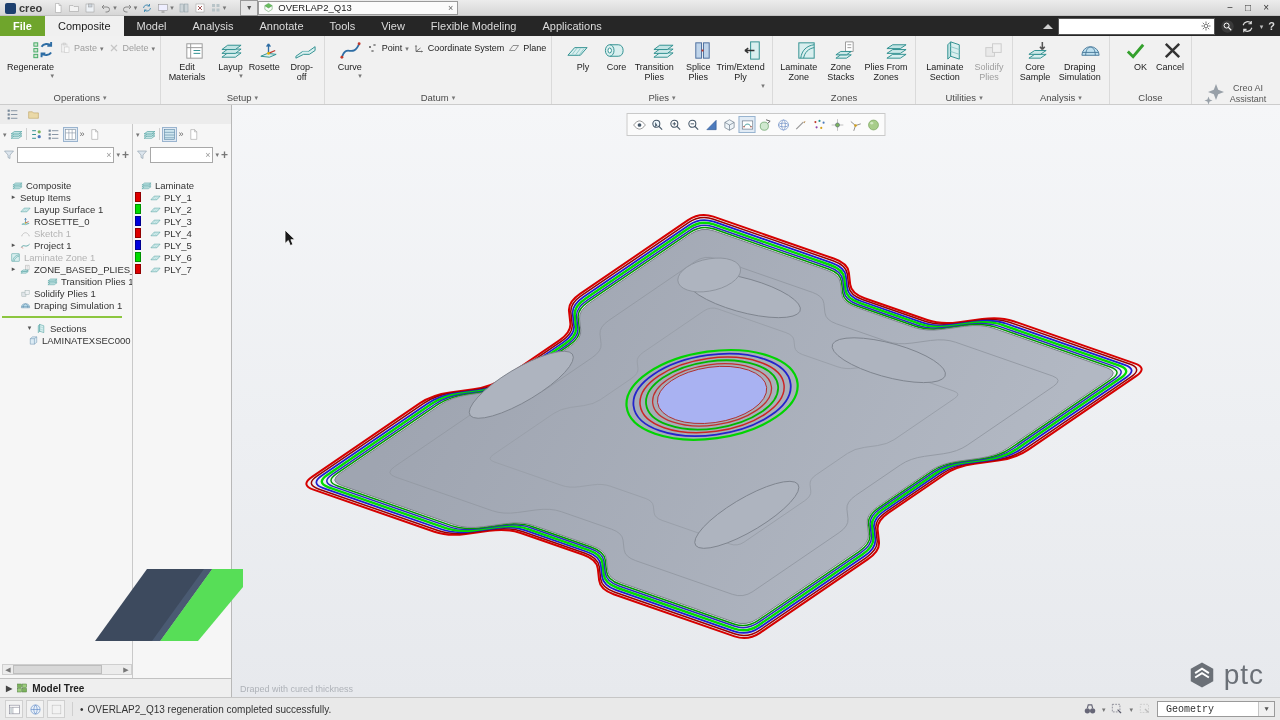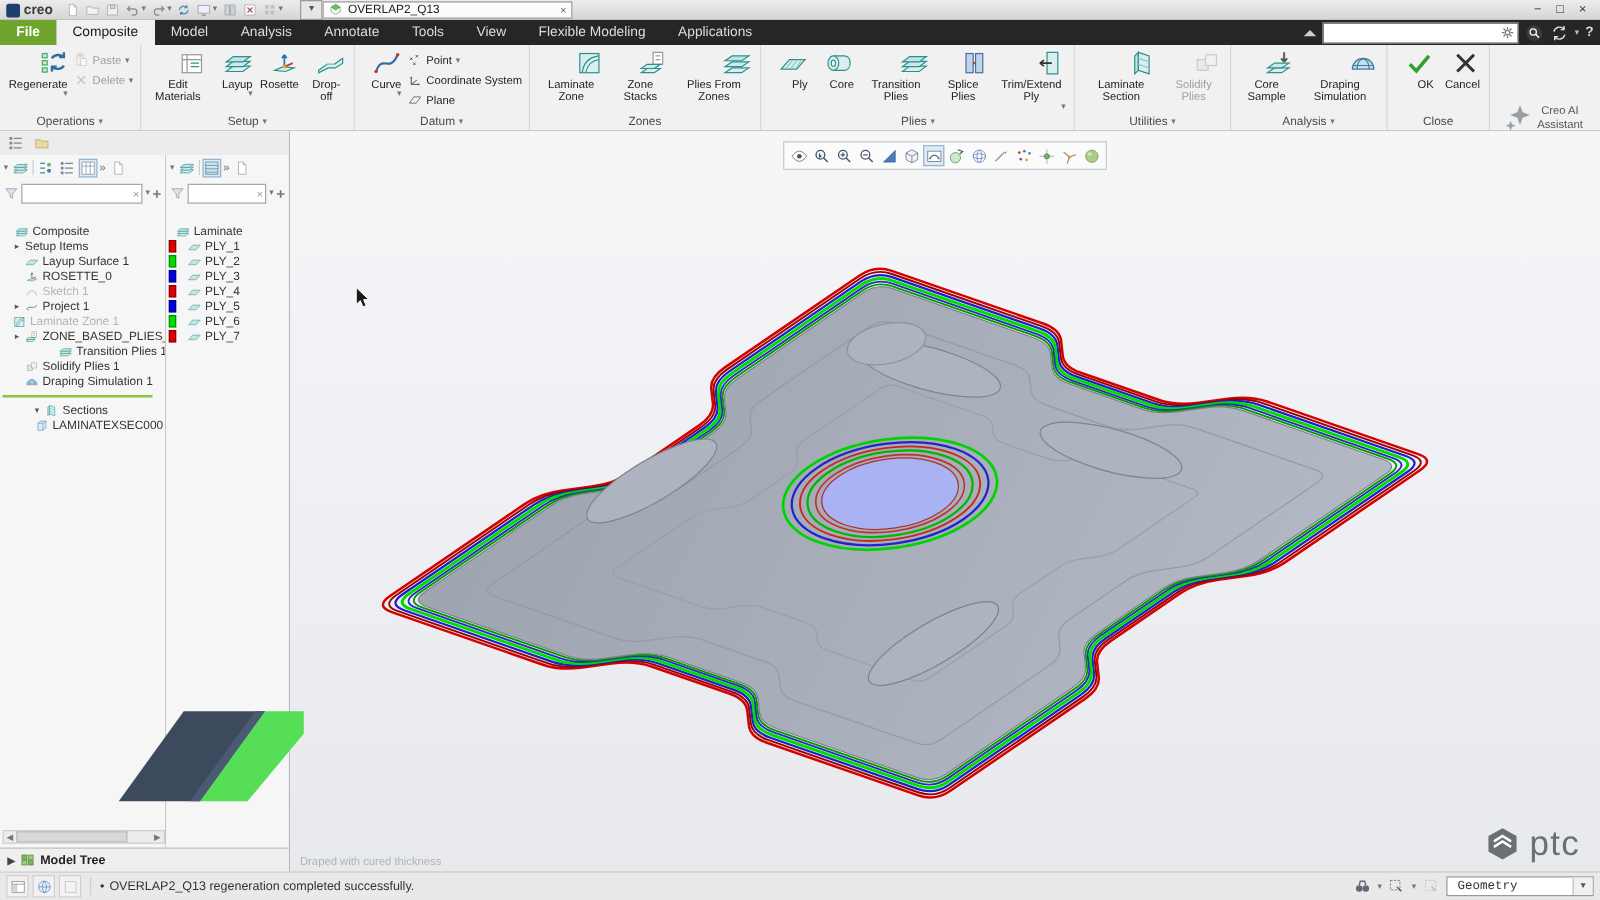--- a/index.html
+++ b/index.html
@@ -40,21 +40,21 @@
   .ribbon{height:69px;background:#f1f1f1;border-bottom:1px solid #cccccc;display:flex;box-sizing:border-box;}
   .rgroup{display:flex;flex-direction:column;border-right:1px solid #dadada;}
   .rgroup-content{flex:1;display:flex;align-items:flex-start;padding:2px 5px 0 5px;gap:3px;}
   .rgroup-label{height:14px;font-size:9.5px;color:#4a4a4a;display:flex;align-items:center;
                 justify-content:center;gap:3px;padding:0 4px;}
   .rbtn{display:flex;flex-direction:column;align-items:flex-end;min-width:30px;max-width:60px;
         font-size:9px;color:#222;text-align:center;padding:1px 2px;line-height:1.12;}
   .rbtn .ic{width:23px;height:23px;display:block;}
   .rbtn.disabled,.sbtn.disabled{color:#9e9e9e;}
   .rbtn.disabled .ic,.sbtn.disabled .ic{filter:grayscale(1);opacity:.5;}
-  .smallcol{display:flex;flex-direction:column;gap:4px;padding-top:4px;justify-content:flex-end;}
+  .smallcol{display:flex;flex-direction:row;gap:4px;padding-top:4px;justify-content:flex-end;}
   .sbtn{display:flex;align-items:center;gap:3px;font-size:9px;color:#222;white-space:nowrap;}
   .sbtn .ic{width:12px;height:12px;display:block;}
   .ai-assist{margin-left:auto;display:flex;flex-direction:row;align-items:center;padding:4px 10px 0 10px;
              font-size:9px;color:#555;text-align:center;line-height:1.15;margin-top:43px;}
   .ai-assist .ic{width:24px;height:24px;}
   
   .main{display:flex;height:592px;}
   .navigator{width:232px;background:#f2f2f2;border-right:1px solid #b8b8b8;position:relative;
              display:flex;flex-direction:column;box-sizing:border-box;}
   .nav-tabs{height:19px;display:flex;align-items:center;gap:8px;padding:0 6px;background:#ececec;}
@@ -420,20 +420,77 @@
         <div class="rgroup-label">
           <span>Datum</span>
           <span class="caret">▾</span>
         </div>
       </div>
       <div class="rgroup">
         <div class="rgroup-content">
           <div class="rbtn">
             <span class="ic">
               <svg viewBox="0 0 24 24" style="width:100%;height:100%;display:block">
+                <path d="M2 17l7-8h13l-7 8z" fill="#d9efef" stroke="#2e8f8f"></path>
+                <path d="M6.5 16l5-6.5M10 16.5l5-6.5M13.5 17l5-6.5" stroke="#8fc9c9"></path>
+              </svg>
+            </span>
+            <span class="lbl">Ply</span>
+          </div>
+          <div class="rbtn">
+            <span class="ic">
+              <svg viewBox="0 0 24 24" style="width:100%;height:100%;display:block">
+                <path d="M7 6h9c3 0 5 2.5 5 6s-2 6-5 6H7" fill="#d9efef" stroke="#2e8f8f"></path>
+                <ellipse cx="7" cy="12" rx="4.5" ry="6" fill="#d9efef" stroke="#2e8f8f"></ellipse>
+                <ellipse cx="7" cy="12" rx="1.8" ry="2.6" fill="#fff" stroke="#2e8f8f"></ellipse>
+              </svg>
+            </span>
+            <span class="lbl">Core</span>
+          </div>
+          <div class="rbtn">
+            <span class="ic">
+              <svg viewBox="0 0 24 24" style="width:100%;height:100%;display:block">
+                <path d="M2 19l6-4.5h14l-6 4.5z" fill="#d9efef" stroke="#2e8f8f"></path>
+                <path d="M2 15l6-4.5h14l-6 4.5z" fill="#cde9e9" stroke="#2e8f8f"></path>
+                <path d="M2 11l6-4.5h14l-6 4.5z" fill="#c2e4e4" stroke="#2e8f8f"></path>
+              </svg>
+            </span>
+            <span class="lbl">Transition Plies</span>
+          </div>
+          <div class="rbtn">
+            <span class="ic">
+              <svg viewBox="0 0 24 24" style="width:100%;height:100%;display:block">
+                <rect x="5" y="4" width="6" height="16" fill="#bfd4ea" stroke="#4a6d9d"></rect>
+                <rect x="13" y="4" width="6" height="16" fill="#bfd4ea" stroke="#4a6d9d"></rect>
+                <path d="M11 12h2" stroke="#c0392b" stroke-width="2"></path>
+              </svg>
+            </span>
+            <span class="lbl">Splice Plies</span>
+          </div>
+          <div class="rbtn">
+            <span class="ic">
+              <svg viewBox="0 0 24 24" style="width:100%;height:100%;display:block">
+                <rect x="9" y="3" width="9" height="18" fill="#d9efef" stroke="#2e8f8f"></rect>
+                <path d="M13 12H3m0 0l3.5-2.5M3 12l3.5 2.5" fill="none" stroke="#333" stroke-width="1.5"></path>
+              </svg>
+            </span>
+            <span class="lbl">Trim/Extend Ply</span>
+            <span class="caret">▾</span>
+          </div>
+        </div>
+        <div class="rgroup-label">
+          <span>Plies</span>
+          <span class="caret">▾</span>
+        </div>
+      </div>
+      <div class="rgroup">
+        <div class="rgroup-content">
+          <div class="rbtn">
+            <span class="ic">
+              <svg viewBox="0 0 24 24" style="width:100%;height:100%;display:block">
                 <rect x="4" y="4" width="16" height="16" fill="#d9efef" stroke="#2e8f8f"></rect>
                 <path d="M6 20c1-8 6-13 14-14M9 20c1-6 5-10 11-11" fill="none" stroke="#2e8f8f"></path>
               </svg>
             </span>
             <span class="lbl">Laminate Zone</span>
           </div>
           <div class="rbtn">
             <span class="ic">
               <svg viewBox="0 0 24 24" style="width:100%;height:100%;display:block">
                 <path d="M12 3h8v10h-8z" fill="#fff" stroke="#999"></path>
@@ -450,77 +507,20 @@
                 <path d="M2 20l6-4h14l-6 4z" fill="#d9efef" stroke="#2e8f8f"></path>
                 <path d="M2 15l6-4h14l-6 4z" fill="#cde9e9" stroke="#2e8f8f"></path>
                 <path d="M2 10l6-4h14l-6 4z" fill="#c2e4e4" stroke="#2e8f8f"></path>
               </svg>
             </span>
             <span class="lbl">Plies From Zones</span>
           </div>
         </div>
         <div class="rgroup-label">
           <span>Zones</span>
-        </div>
-      </div>
-      <div class="rgroup">
-        <div class="rgroup-content">
-          <div class="rbtn">
-            <span class="ic">
-              <svg viewBox="0 0 24 24" style="width:100%;height:100%;display:block">
-                <path d="M2 17l7-8h13l-7 8z" fill="#d9efef" stroke="#2e8f8f"></path>
-                <path d="M6.5 16l5-6.5M10 16.5l5-6.5M13.5 17l5-6.5" stroke="#8fc9c9"></path>
-              </svg>
-            </span>
-            <span class="lbl">Ply</span>
-          </div>
-          <div class="rbtn">
-            <span class="ic">
-              <svg viewBox="0 0 24 24" style="width:100%;height:100%;display:block">
-                <path d="M7 6h9c3 0 5 2.5 5 6s-2 6-5 6H7" fill="#d9efef" stroke="#2e8f8f"></path>
-                <ellipse cx="7" cy="12" rx="4.5" ry="6" fill="#d9efef" stroke="#2e8f8f"></ellipse>
-                <ellipse cx="7" cy="12" rx="1.8" ry="2.6" fill="#fff" stroke="#2e8f8f"></ellipse>
-              </svg>
-            </span>
-            <span class="lbl">Core</span>
-          </div>
-          <div class="rbtn">
-            <span class="ic">
-              <svg viewBox="0 0 24 24" style="width:100%;height:100%;display:block">
-                <path d="M2 19l6-4.5h14l-6 4.5z" fill="#d9efef" stroke="#2e8f8f"></path>
-                <path d="M2 15l6-4.5h14l-6 4.5z" fill="#cde9e9" stroke="#2e8f8f"></path>
-                <path d="M2 11l6-4.5h14l-6 4.5z" fill="#c2e4e4" stroke="#2e8f8f"></path>
-              </svg>
-            </span>
-            <span class="lbl">Transition Plies</span>
-          </div>
-          <div class="rbtn">
-            <span class="ic">
-              <svg viewBox="0 0 24 24" style="width:100%;height:100%;display:block">
-                <rect x="5" y="4" width="6" height="16" fill="#bfd4ea" stroke="#4a6d9d"></rect>
-                <rect x="13" y="4" width="6" height="16" fill="#bfd4ea" stroke="#4a6d9d"></rect>
-                <path d="M11 12h2" stroke="#c0392b" stroke-width="2"></path>
-              </svg>
-            </span>
-            <span class="lbl">Splice Plies</span>
-          </div>
-          <div class="rbtn">
-            <span class="ic">
-              <svg viewBox="0 0 24 24" style="width:100%;height:100%;display:block">
-                <rect x="9" y="3" width="9" height="18" fill="#d9efef" stroke="#2e8f8f"></rect>
-                <path d="M13 12H3m0 0l3.5-2.5M3 12l3.5 2.5" fill="none" stroke="#333" stroke-width="1.5"></path>
-              </svg>
-            </span>
-            <span class="lbl">Trim/Extend Ply</span>
-            <span class="caret">▾</span>
-          </div>
-        </div>
-        <div class="rgroup-label">
-          <span>Plies</span>
-          <span class="caret">▾</span>
         </div>
       </div>
       <div class="rgroup">
         <div class="rgroup-content">
           <div class="rbtn">
             <span class="ic">
               <svg viewBox="0 0 24 24" style="width:100%;height:100%;display:block">
                 <path d="M8 3L5 6v15l3-3z" fill="#c2e4e4" stroke="#2e8f8f"></path>
                 <path d="M8 3l9 3v15l-9-3z" fill="#d9efef" stroke="#2e8f8f"></path>
                 <path d="M8 8l9 3M8 13l9 3" stroke="#8fc9c9"></path>

